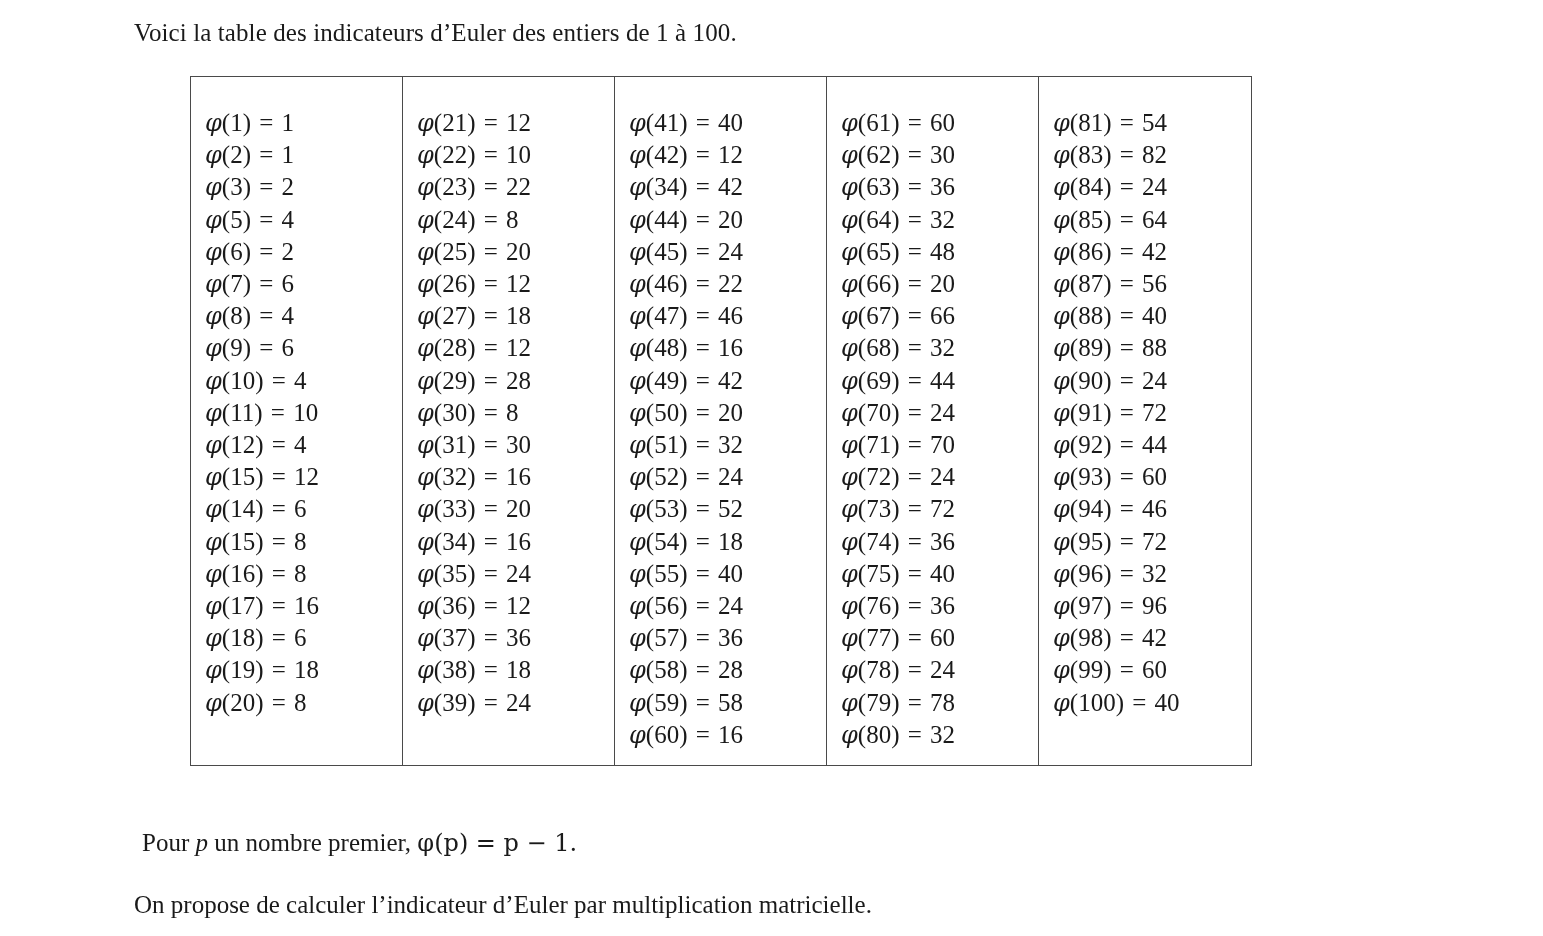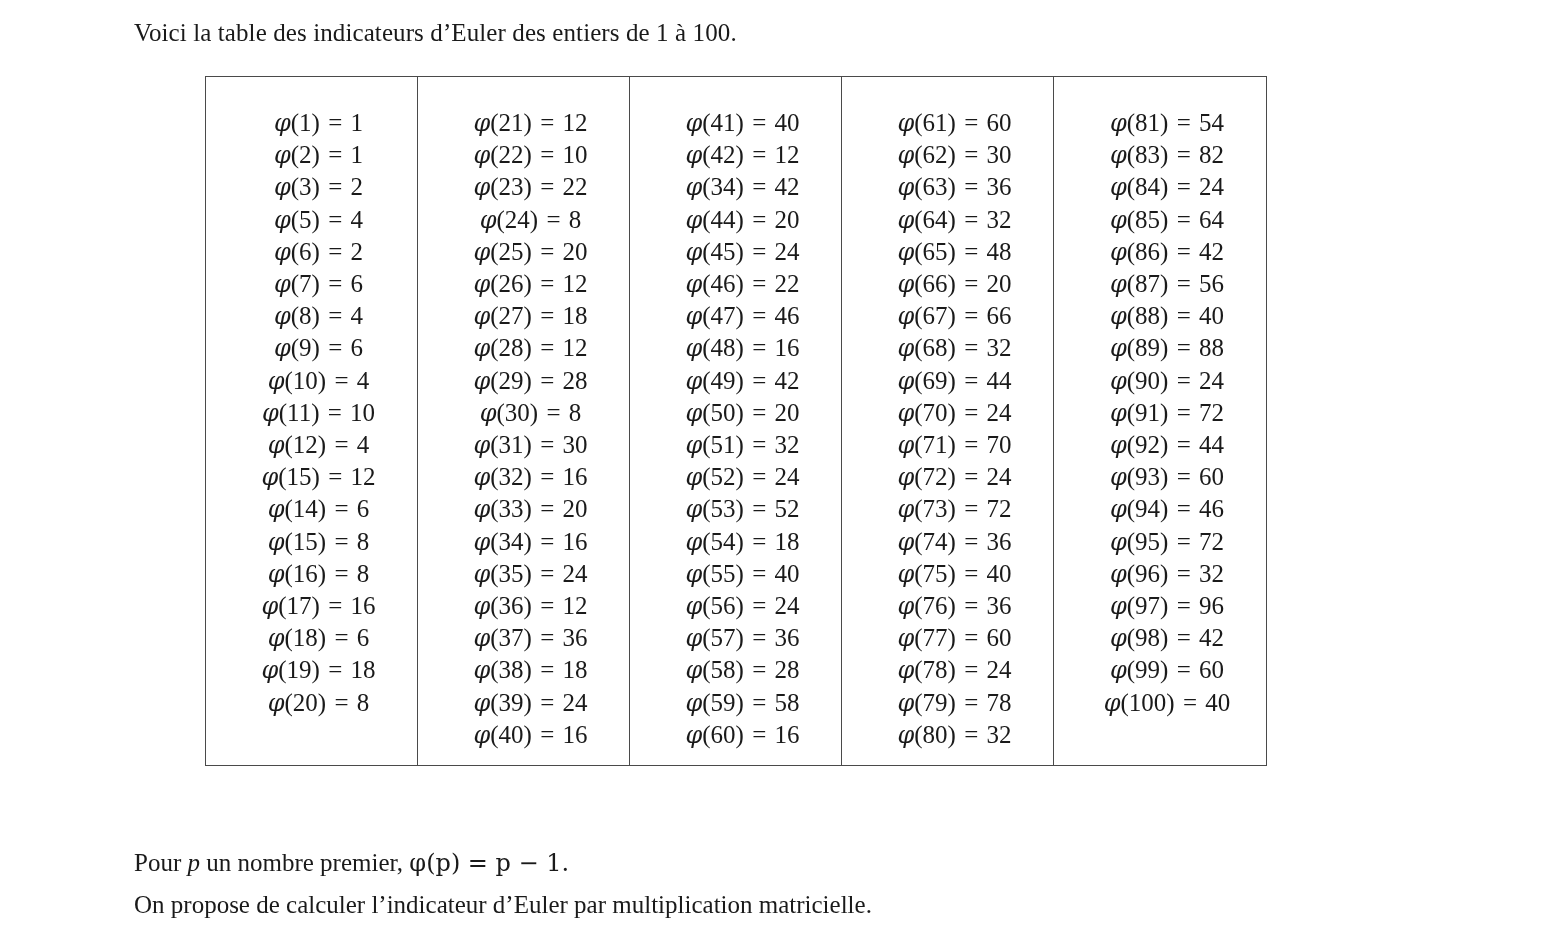--- a/index.html
+++ b/index.html
@@ -13,34 +13,33 @@
     font-family: "Liberation Serif", serif;
     color: #1a1a1a;
     position: relative;
     overflow: hidden;
   }
   .page {
     position: relative;
     width: 1294px;
     height: 936px;
     box-sizing: border-box;
-    text-align: center;
   }
   .intro-line {
     position: absolute;
     left: 134px;
     top: 18px;
     font-size: 25px;
     line-height: 1.2;
     letter-spacing: 0.1px;
     white-space: nowrap;
   }
   .table-frame {
     position: absolute;
-    left: 205px;
+    left: 190px;
     top: 76px;
     width: 1062px;
     height: 690px;
     border: 1.5px solid #4a4a4a;
     box-sizing: border-box;
     display: flex;
   }
   .col {
     flex: 0 0 212px;
     box-sizing: border-box;
@@ -64,21 +63,21 @@
   .eq {
     padding: 0 2px;
   }
   .footer-line {
     position: absolute;
     left: 134px;
     font-size: 25px;
     line-height: 1.2;
     white-space: nowrap;
   }
-  .footer-1 { top: 848px; }
+  .footer-1 { top: 828px; margin-left: 8px; }
   .footer-2 { top: 890px; }
   .it { font-style: italic; font-family: "Liberation Serif", serif; }
 </style>
 </head>
 <body>
 
 <div class="page">
 
   <div class="intro-line">Voici la table des indicateurs d’Euler des entiers de 1 à 100.</div>
 
@@ -117,21 +116,20 @@
         <div class="entry"><span class="phi">φ</span><span>(30)</span><span class="eq"> = </span><span>8</span></div>
         <div class="entry"><span class="phi">φ</span><span>(31)</span><span class="eq"> = </span><span>30</span></div>
         <div class="entry"><span class="phi">φ</span><span>(32)</span><span class="eq"> = </span><span>16</span></div>
         <div class="entry"><span class="phi">φ</span><span>(33)</span><span class="eq"> = </span><span>20</span></div>
         <div class="entry"><span class="phi">φ</span><span>(34)</span><span class="eq"> = </span><span>16</span></div>
         <div class="entry"><span class="phi">φ</span><span>(35)</span><span class="eq"> = </span><span>24</span></div>
         <div class="entry"><span class="phi">φ</span><span>(36)</span><span class="eq"> = </span><span>12</span></div>
         <div class="entry"><span class="phi">φ</span><span>(37)</span><span class="eq"> = </span><span>36</span></div>
         <div class="entry"><span class="phi">φ</span><span>(38)</span><span class="eq"> = </span><span>18</span></div>
         <div class="entry"><span class="phi">φ</span><span>(39)</span><span class="eq"> = </span><span>24</span></div>
-        <div class="entry"><span class="phi">φ</span><span>(40)</span><span class="eq"> = </span><span>16</span></div>
       </div>
       <div class="col">
         <div class="entry"><span class="phi">φ</span><span>(41)</span><span class="eq"> = </span><span>40</span></div>
         <div class="entry"><span class="phi">φ</span><span>(42)</span><span class="eq"> = </span><span>12</span></div>
         <div class="entry"><span class="phi">φ</span><span>(34)</span><span class="eq"> = </span><span>42</span></div>
         <div class="entry"><span class="phi">φ</span><span>(44)</span><span class="eq"> = </span><span>20</span></div>
         <div class="entry"><span class="phi">φ</span><span>(45)</span><span class="eq"> = </span><span>24</span></div>
         <div class="entry"><span class="phi">φ</span><span>(46)</span><span class="eq"> = </span><span>22</span></div>
         <div class="entry"><span class="phi">φ</span><span>(47)</span><span class="eq"> = </span><span>46</span></div>
         <div class="entry"><span class="phi">φ</span><span>(48)</span><span class="eq"> = </span><span>16</span></div>

